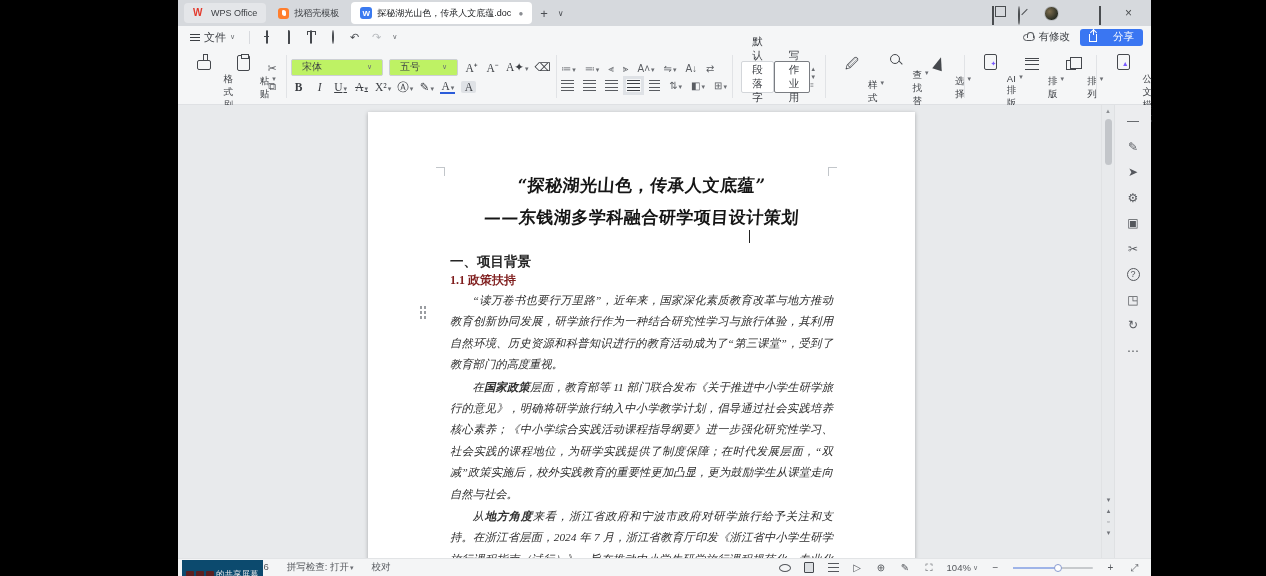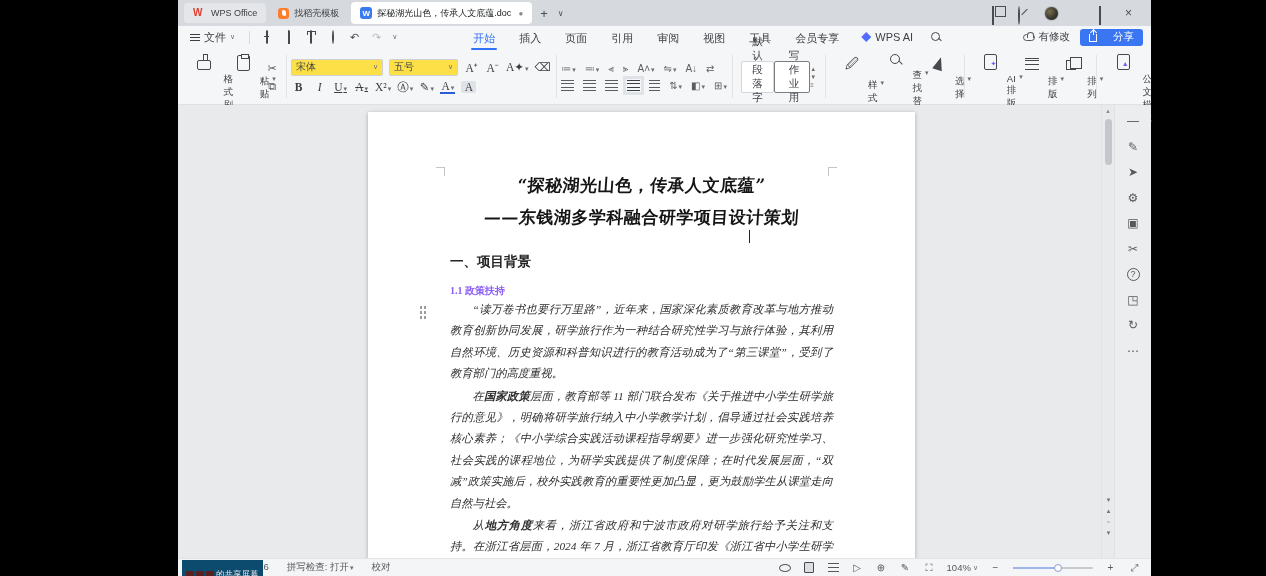--- a/index.html
+++ b/index.html
@@ -79,22 +79,22 @@
   .lblrow{display:flex;align-items:flex-start;gap:2px;margin-left:48px;}
   .cdn::after{content:"▾";font-size:7px;color:#6b6e73;margin-left:1px;}
   .i-brush{width:14px;height:10px;border:1px solid #45484d;border-radius:2px;position:relative;margin-top:6px;}
   .i-brush::after{content:"";position:absolute;left:5px;top:-7px;width:3px;height:6px;border:1px solid #45484d;border-bottom:none;}
   .i-clip{width:13px;height:16px;border:1px solid #45484d;border-radius:2px;position:relative;}
   .i-clip::after{content:"";position:absolute;left:2.5px;top:-2px;width:6px;height:3px;background:#f5f6f7;border:1px solid #45484d;}
   .smcol{display:flex;flex-direction:column;justify-content:center;gap:6px;padding:0 4px;}
   .smico{font-size:11px;color:#5a5d62;line-height:12px;text-align:center;}
   .fontgrp{display:flex;flex-direction:column;gap:4px;justify-content:center;}
   .frow{display:flex;align-items:center;gap:6px;}
-  .selbox{height:17px;border:1px solid #cdd0d4;background:#fde047;border-radius:2px;display:flex;
-          align-items:center;justify-content:space-between;padding:0 4px;font-size:10px;color:#3c3f44;}
+  .selbox{height:17px;border:1px solid #cdd0d4;background:#bef264;border-radius:2px;display:flex;
+          align-items:center;justify-content:space-between;padding:0 10px;font-size:10px;color:#3c3f44;}
   .selbox .mini-caret{font-size:7px;}
   .fname{width:92px;}
   .fsize{width:69px;font-family:Liberation Serif, serif;}
   .tglyph{font-size:11.5px;color:#3c3f44;min-width:15px;text-align:center;font-family:"Liberation Serif",serif;}
   .tglyph.b{font-weight:bold;}
   .tglyph.i{font-style:italic;}
   .tglyph.u{text-decoration:underline;}
   .tglyph.st{text-decoration:line-through;}
   .fcolor{border-bottom:2px solid #2b5cd9;}
   .chipA{background:#dfe2e6;border-radius:2px;padding:0 2px;}
@@ -131,21 +131,21 @@
         box-shadow:0 1px 4px rgba(0,0,0,.28);padding:60px 82px 0;overflow:hidden;}
   .cmark{position:absolute;width:9px;height:9px;border-color:#c2c6ca;}
   .cm-l{left:68px;top:55px;border-top:1px solid #c2c6ca;border-right:1px solid #c2c6ca;}
   .cm-r{right:78px;top:55px;border-top:1px solid #c2c6ca;border-left:1px solid #c2c6ca;}
   .doc-title,.doc-subtitle{font-family:"DejaVu Serif",serif;font-weight:bold;font-size:17px;
         color:#151515;text-align:center;transform:skewX(-4deg);letter-spacing:.5px;line-height:26px;}
   .doc-subtitle{margin-top:6px;}
   .caret-ibeam{position:relative;height:14px;}
   .caret-ibeam::after{content:"";position:absolute;left:299px;top:0;width:1px;height:13px;background:#222;}
   .h1{font-family:"Liberation Serif",serif;font-weight:bold;font-size:13.5px;color:#252525;margin-top:9px;}
-  .h2{font-family:"Liberation Serif",serif;font-weight:bold;font-size:10px;color:#8b5cf6;margin-top:13px;}
+  .h2{font-family:"Liberation Serif",serif;font-weight:bold;font-size:12px;color:#7f1d1d;margin-top:1px;}
   .para{font-family:"Liberation Serif",serif;font-size:11.3px;color:#2e2e2e;line-height:21.4px;
         text-align:justify;text-indent:2em;margin-top:1px;font-style:italic;}
   .para b{font-weight:bold;}
   .draghandle{position:absolute;left:241px;top:200px;width:8px;height:14px;
         background-image:radial-gradient(#9a9da1 1px,transparent 1.2px);
         background-size:4px 5px;}
   
   .vscroll{width:13px;background:#e8eaec;border-left:1px solid #e0e2e4;position:relative;flex:0 0 auto;}
   .vs-up{position:absolute;top:3px;left:3px;color:#8b8e92;font-size:6px;}
   .vthumb{position:absolute;left:3px;top:14px;width:7px;height:46px;background:#c3c6ca;border-radius:4px;}
@@ -215,35 +215,20 @@
       <span class="mini-caret">∨</span>
     </div>
     <div class="qbar">
       <span class="qico"><span class="i-save"></span></span>
       <span class="qico"><span class="i-export"></span></span>
       <span class="qico"><span class="i-printer"></span></span>
       <span class="qico"><span class="i-preview"></span></span>
       <span class="qico">↶</span>
       <span class="qico dis">↷</span>
       <span class="mini-caret">∨</span>
-    </div>
-    <div class="rtabs">
-      <span class="rtab on">开始</span>
-      <span class="rtab">插入</span>
-      <span class="rtab">页面</span>
-      <span class="rtab">引用</span>
-      <span class="rtab">审阅</span>
-      <span class="rtab">视图</span>
-      <span class="rtab">工具</span>
-      <span class="rtab">会员专享</span>
-      <span class="rtab ai-tab">
-        <span class="ai-gem"></span>
-        <span>WPS AI</span>
-      </span>
-      <span class="srch"></span>
     </div>
     <div class="mb-right">
       <span class="modified">
         <span class="cloud"></span>
         <span>有修改</span>
       </span>
       <span class="share-btn">
         <span class="share-ico"></span>
         <span>分享</span>
       </span>

